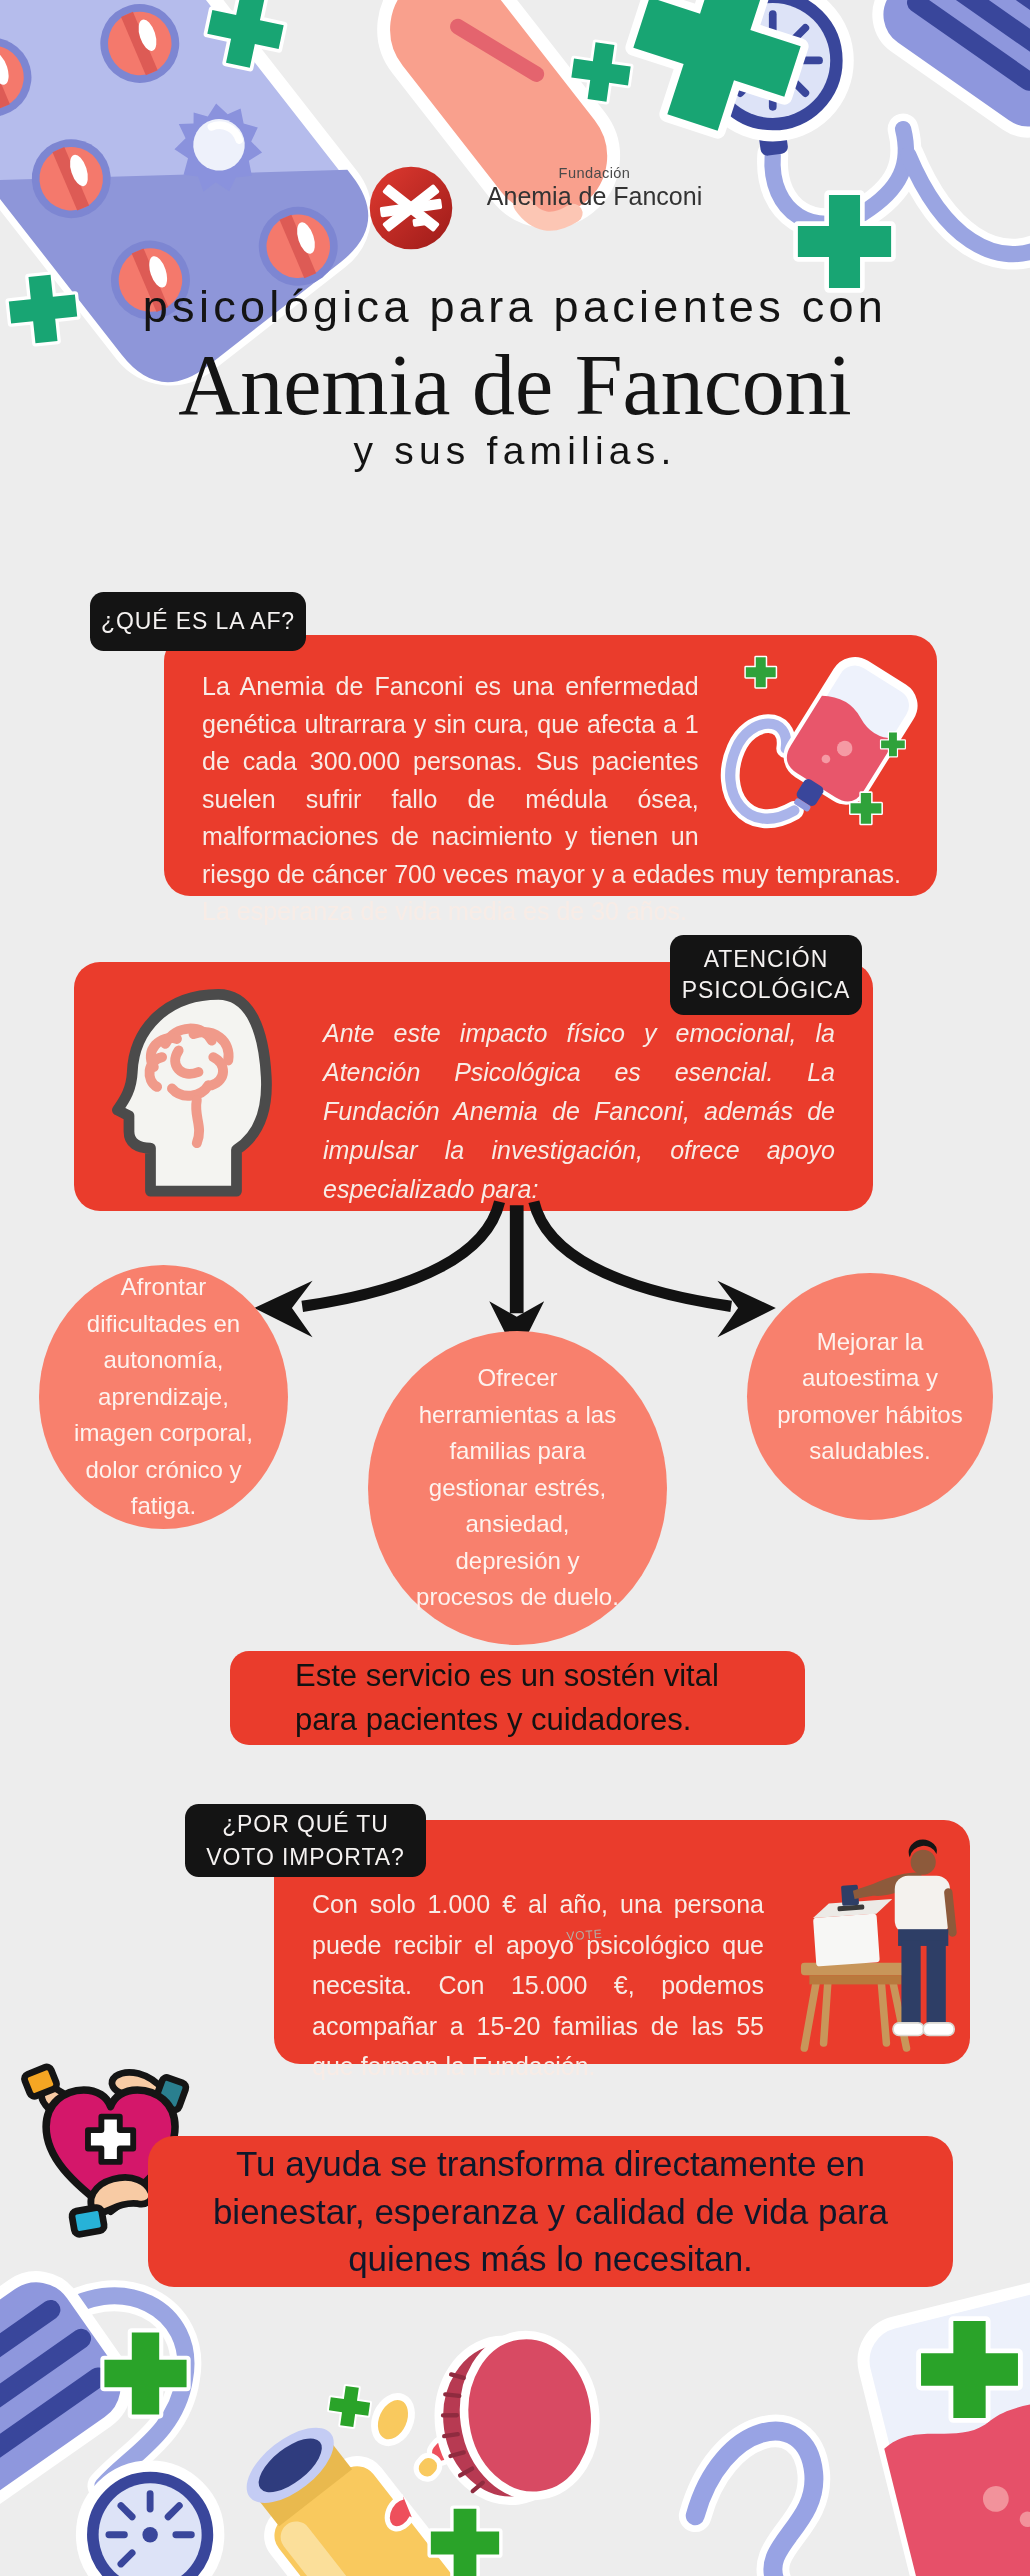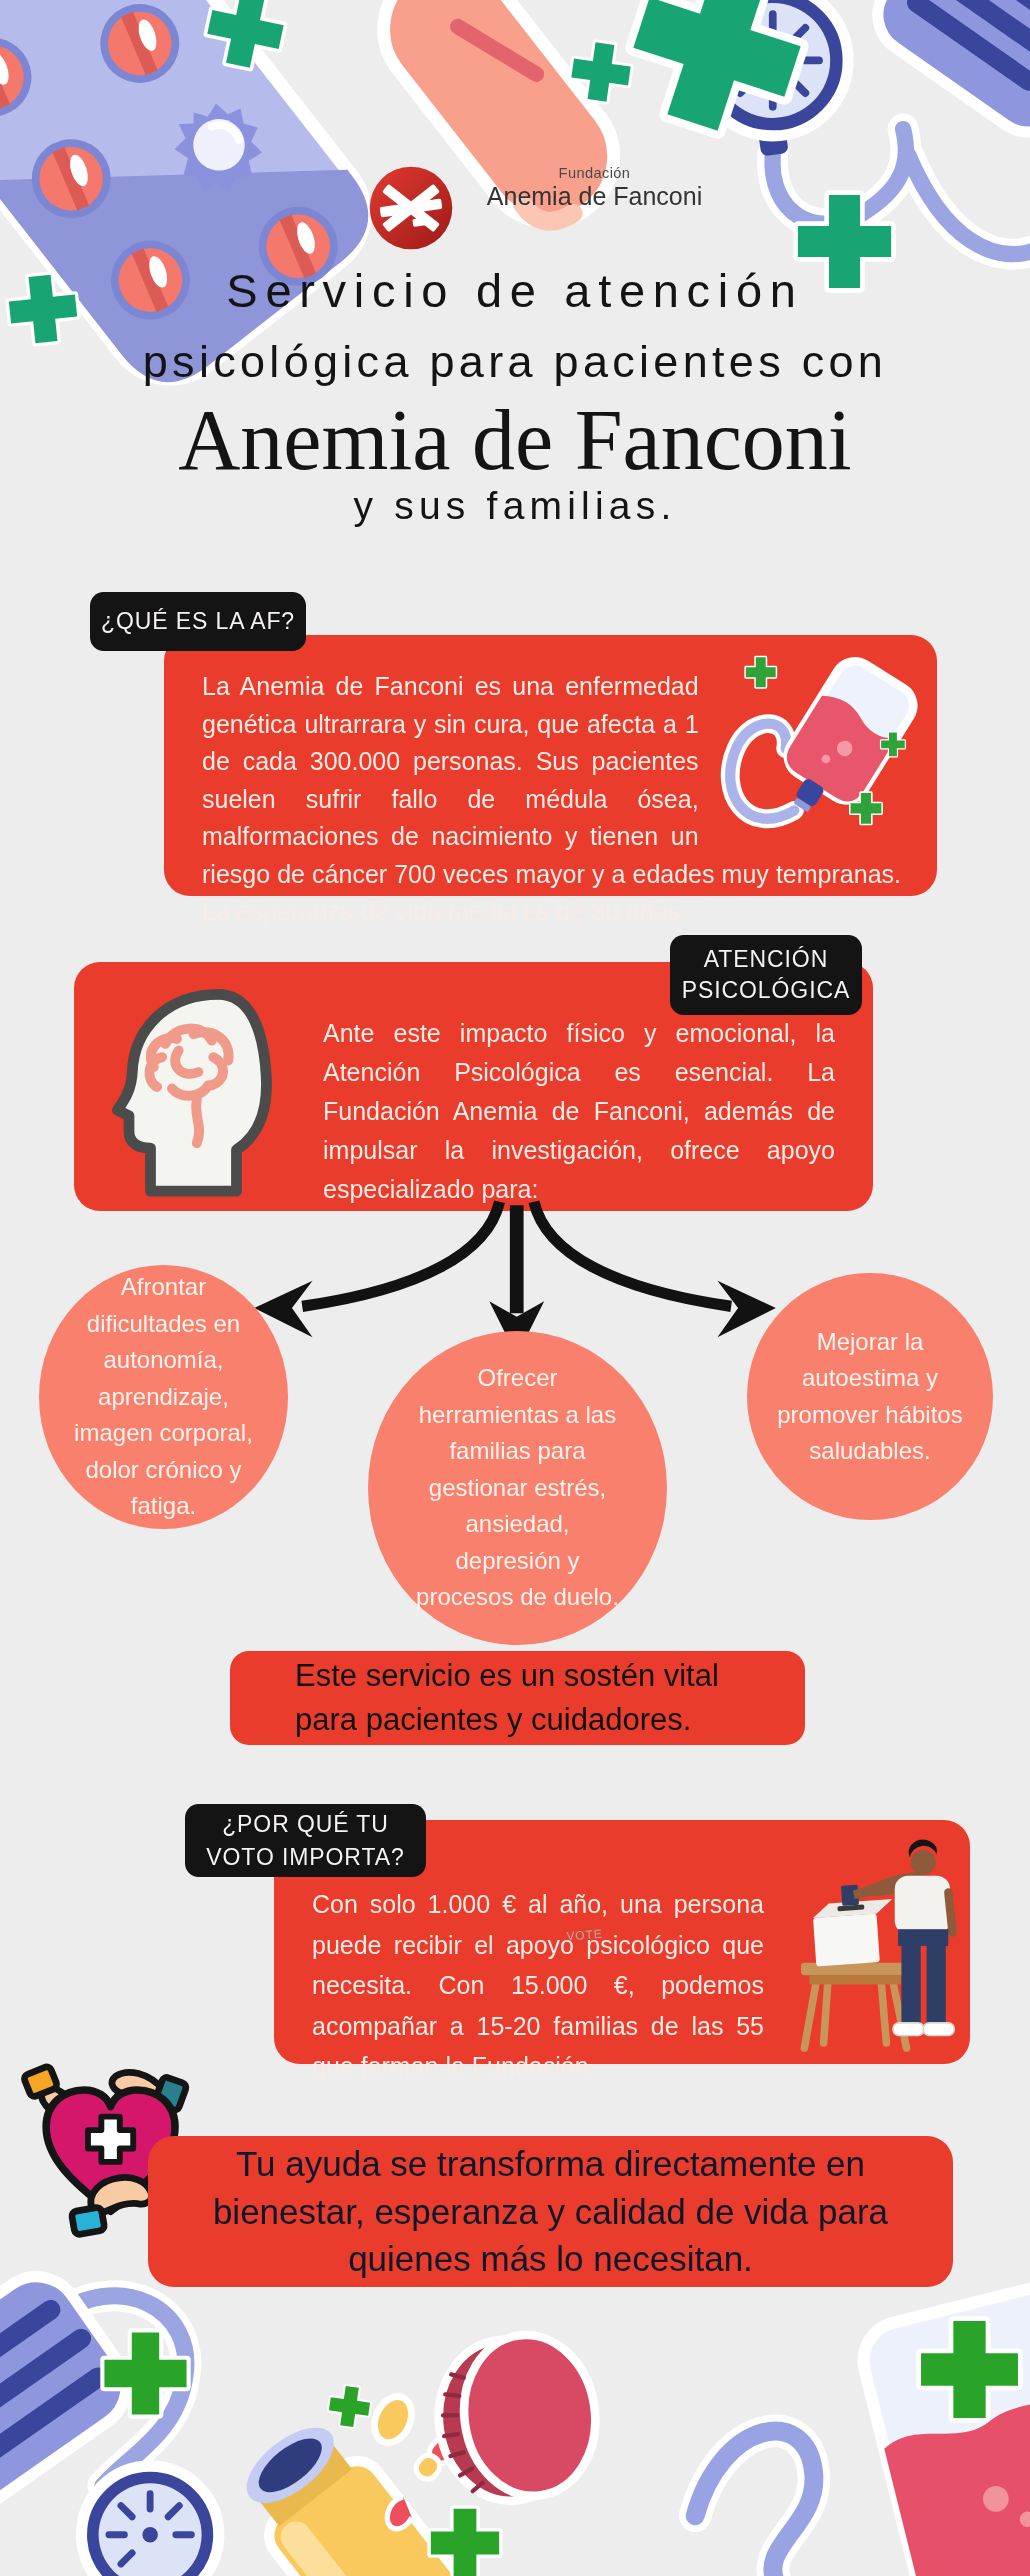--- a/index.html
+++ b/index.html
@@ -22,21 +22,21 @@
   
   .tag{background:#141414;color:#f5f2f1;border-radius:13.7px;display:flex;flex-direction:column;
        justify-content:center;align-items:center;text-align:center;font-size:23px;letter-spacing:0.9px;z-index:5;}
   .redbox{background:#ea3c2c;border-radius:26px;color:#f8ece6;}
   .tag1{left:90px;top:592px;width:216px;height:59px;}
   .redbox1{left:164px;top:635px;width:773px;height:261px;}
   .redbox1-inner{padding:33px 36px 20.6px 38px;font-size:25px;line-height:1.5;text-align:justify;}
   .bag-float{float:right;width:199px;height:182px;margin:-12px -10.3px 3.4px 13.7px;}
   .tag2{left:670px;top:935px;width:192px;height:80px;line-height:1.35;justify-content:center;}
   .redbox2{left:74px;top:962px;width:799px;height:249px;}
-  .psych-text{position:absolute;left:249px;right:38px;top:52px;font-size:25px;line-height:1.56;text-align:justify;}
+  .psych-text{position:absolute;left:249px;right:38px;top:52px;font-size:25px;line-height:1.56;text-align:justify;font-style:italic;}
   .head-ill{position:absolute;left:19px;top:24px;width:196px;height:215px;}
 
   .bubble{background:#f8806d;border-radius:50%;color:#fdf3ef;display:flex;align-items:center;
           justify-content:center;text-align:center;font-size:24px;line-height:1.52;}
   .bubble-inner{width:84%;}
   .bubble1{left:39px;top:1265px;width:249px;height:264px;}
   .bubble2{left:368px;top:1331px;width:299px;height:314px;}
   .bubble3{left:747px;top:1273px;width:246px;height:247px;}
 
   .supportbox{left:230px;top:1651px;width:575px;height:94px;background:#ea3c2c;border-radius:19px;
@@ -176,21 +176,20 @@
         <rect x="52" y="62" width="22" height="9" rx="2" transform="rotate(-8 60 66)"></rect>
       </g>
     </svg>
     <div class="logo-text">
       <span class="logo-top">Fundación</span>
       <span class="logo-bottom">Anemia de Fanconi</span>
     </div>
   </div>
 
   <div class="abs title-wrap">
-    <div class="t1">Servicio de atención</div>
     <div class="t2">psicológica para pacientes con</div>
     <div class="t3">Anemia de Fanconi</div>
     <div class="t4">y sus familias.</div>
   </div>
 
   <div class="abs tag tag1">
     <span>¿QUÉ ES LA AF?</span>
   </div>
   <div class="abs redbox redbox1">
     <div class="redbox1-inner">

